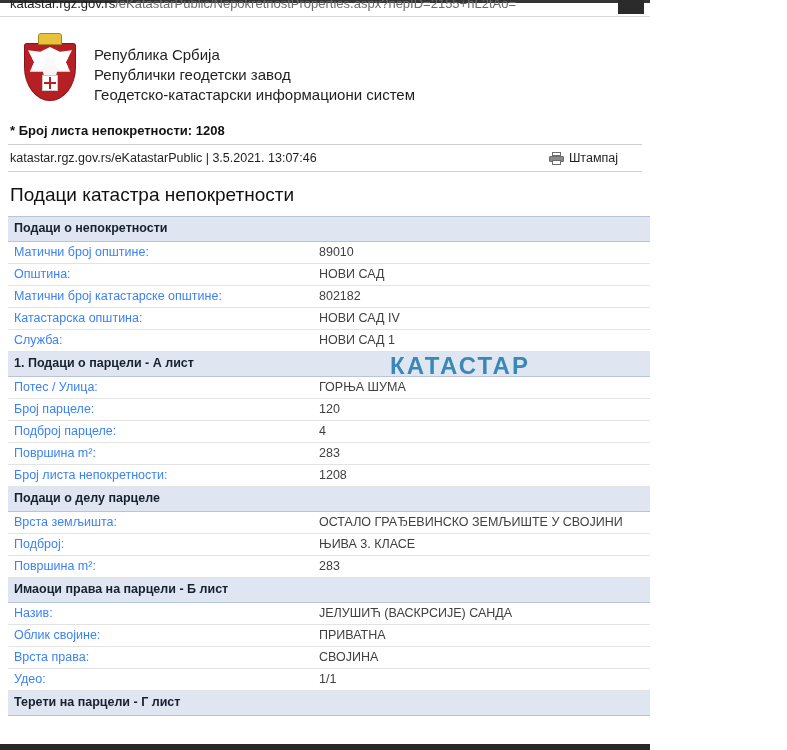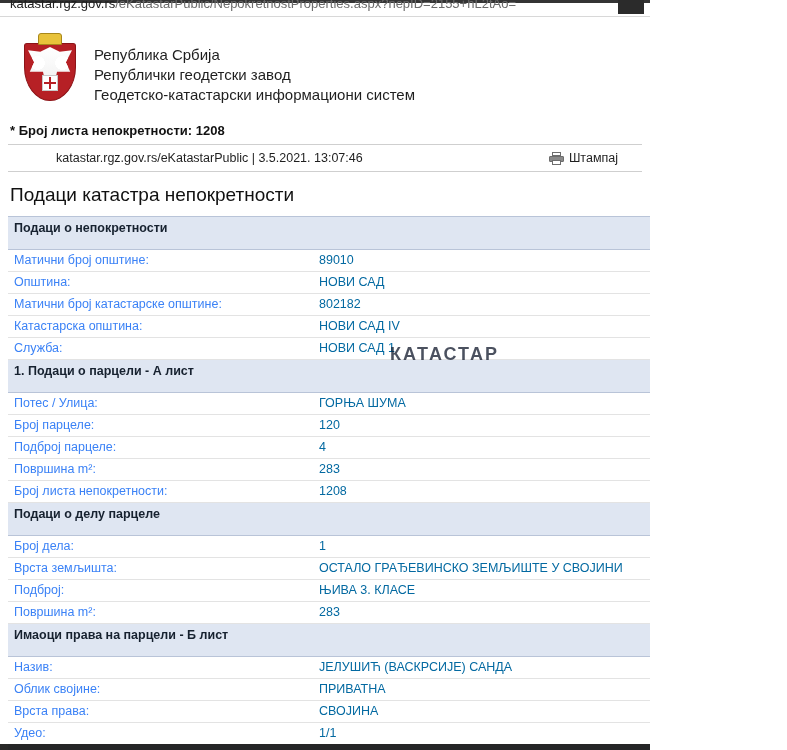--- a/index.html
+++ b/index.html
@@ -149,21 +149,21 @@
   .meta-row {
     border-top: 1px solid #cfcfcf;
     border-bottom: 1px solid #cfcfcf;
     padding: 6px 2px 6px 2px;
     display: flex;
     align-items: center;
     justify-content: space-between;
     font-size: 12.5px;
     color: #1f1f1f;
   }
-  .meta-left { white-space: nowrap; margin-left: 46px; }
+  .meta-left { white-space: nowrap; }
   .print-link {
     display: flex;
     align-items: center;
     gap: 5px;
     color: #1f1f1f;
     font-size: 12.5px;
     padding-right: 22px;
     cursor: pointer;
   }
   .printer-icon {
@@ -219,37 +219,37 @@
   }
   .col-label { width: 305px; }
   .col-value { width: 466px; }
 
   tr.section > td {
     background: #dfe6f2;
     font-weight: bold;
     border-top: 1px solid #b9c4d8;
     border-bottom: 1px solid #b9c4d8;
     padding-top: 3px;
-    padding-bottom: 12px;
+    padding-bottom: 4px;
     color: #16212f;
     position: relative;
   }
   tr.data td { border-bottom: 1px solid #e3e3e3; }
   tr.data td.col-label { color: #3b82f6; }
-  tr.data td.col-value { color: #0369a1; }
+  tr.data td.col-value { color: #404040; }
 
   
   .watermark-band {
     position: absolute;
     left: 390px;
-    top: 344px;
-    font-size: 18px;
+    top: 352px;
+    font-size: 24px;
     font-weight: bold;
     letter-spacing: 2px;
-    color: #0f172a;
+    color: #0369a1;
     opacity: 0.75;
     pointer-events: none;
     white-space: nowrap;
   }
 
   .bottom-strip {
     position: absolute;
     left: 0;
     bottom: 0;
     width: 787px;
@@ -352,24 +352,20 @@
             <td class="col-value">283</td>
           </tr>
           <tr class="data">
             <td class="col-label">Број листа непокретности:</td>
             <td class="col-value">1208</td>
           </tr>
           <tr class="section">
             <td colspan="2">Подаци о делу парцеле</td>
           </tr>
           <tr class="data">
-            <td class="col-label">Број дела:</td>
-            <td class="col-value">1</td>
-          </tr>
-          <tr class="data">
             <td class="col-label">Врста земљишта:</td>
             <td class="col-value">ОСТАЛО ГРАЂЕВИНСКО ЗЕМЉИШТЕ У СВОЈИНИ</td>
           </tr>
           <tr class="data">
             <td class="col-label">Подброј:</td>
             <td class="col-value">ЊИВА 3. КЛАСЕ</td>
           </tr>
           <tr class="data">
             <td class="col-label">Површина m²:</td>
             <td class="col-value">283</td>

